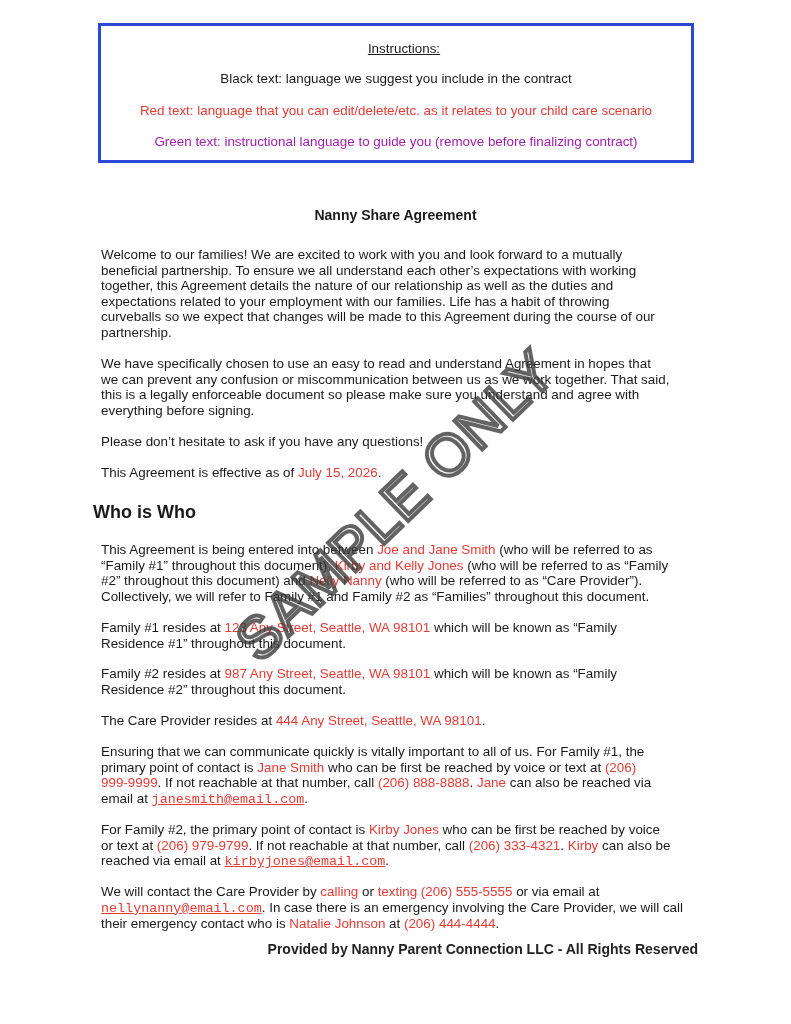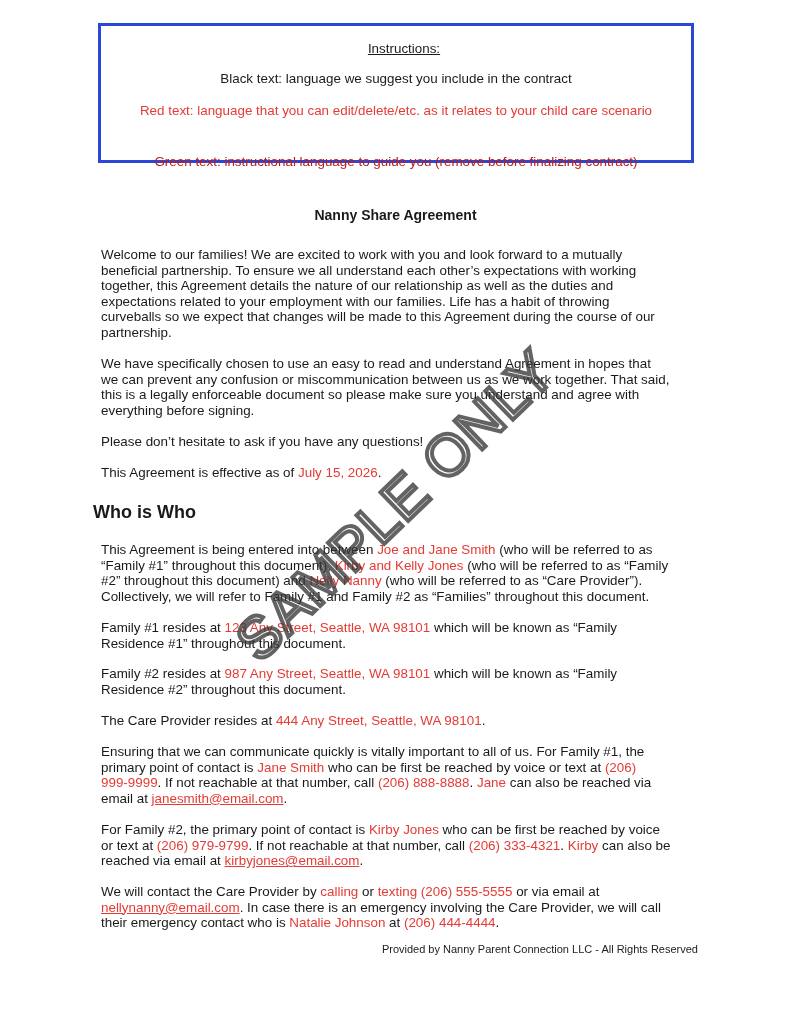--- a/index.html
+++ b/index.html
@@ -11,39 +11,39 @@
     position: absolute; left: 98px; top: 23px; width: 590px; height: 134px;
     border: 3px solid #2c46d6; box-sizing: content-box;
   }
   .instructions-box .line {
     position: absolute; left: 0; right: 0; text-align: center;
     font-size: 13.4px; white-space: nowrap;
   }
   .ib-title { top: 15px; text-decoration: underline; padding-left: 16px; }
   .ib-black { top: 45px; color: #1a1a1a; }
   .ib-red { top: 77px; color: #e53b35; }
-  .ib-green { top: 108px; color: #b91c1c; margin-top: 20px; }
+  .ib-green { top: 108px; color: #a21caf; }
 
   .doc-title {
     position: absolute; left: 0; width: 791px; top: 207px; text-align: center;
     font-weight: bold; font-size: 14px;
   }
   .para {
     position: absolute; left: 93px; width: 620px; margin: 8px;
     font-size: 13.4px; line-height: 15.6px; white-space: pre-line;
   }
   .section-heading {
     position: absolute; left: 93px; top: 502px; font-weight: bold; font-size: 18px;
   }
   .red { color: #e53b35; }
-  .link { color: #e53b35; text-decoration: underline; }
+  .link { color: #e53b35; text-decoration: underline; font-family: Liberation Mono, monospace; }
 
   .footer {
     position: absolute; right: 93px; top: 943px; text-align: right;
-    font-size: 11px; line-height: 12.5px; color: #222;
+    font-size: 14px; line-height: 12.5px; color: #222; font-weight: bold;
   }
   .watermark {
     position: absolute; left: 395px; top: 505px;
     transform: translate(-50%, -50%) rotate(-44deg);
     font-size: 58px; letter-spacing: 1px; white-space: nowrap;
     color: rgba(60,60,60,0.0);
     -webkit-text-stroke: 4px rgba(55,55,55,0.78);
     font-family: "Liberation Sans", sans-serif;
     pointer-events: none;
   }

